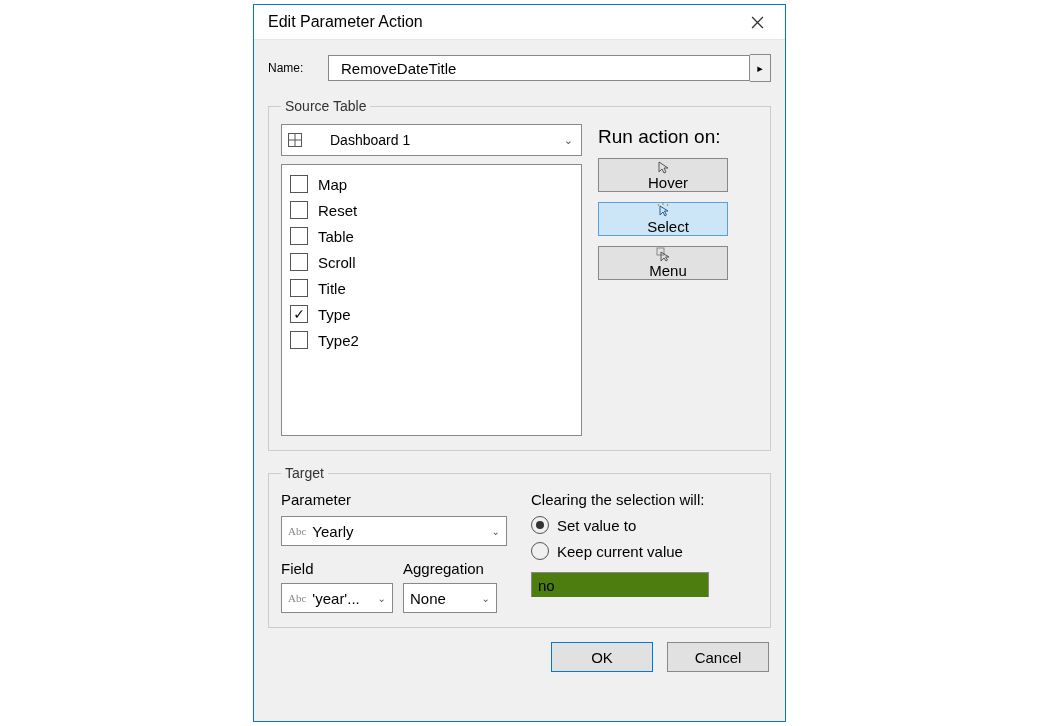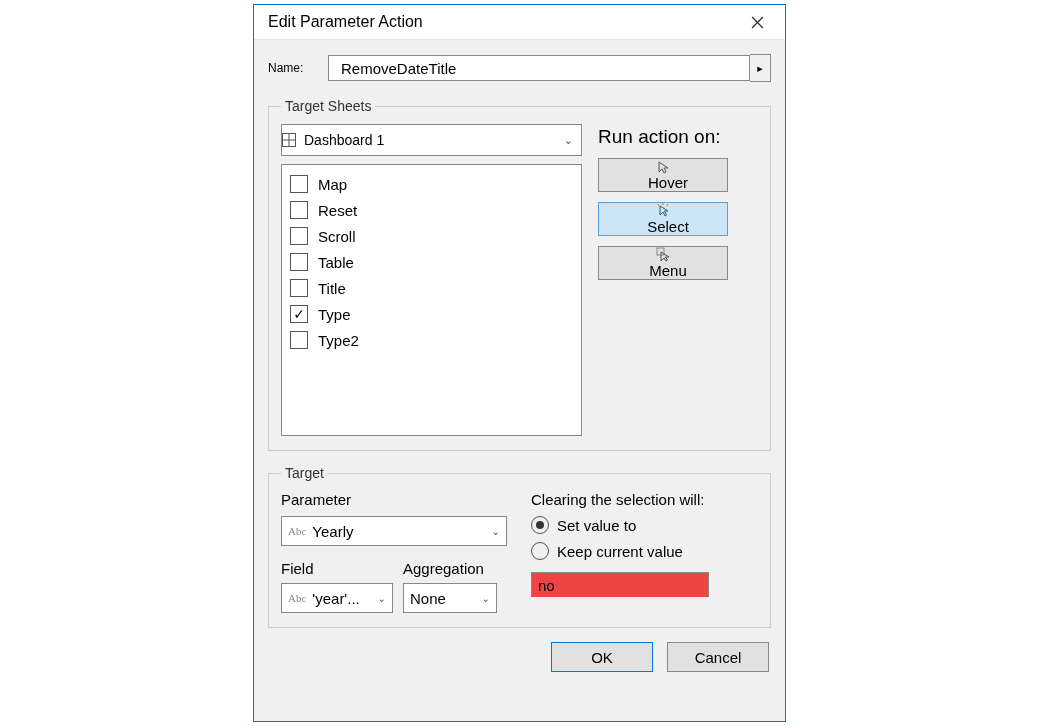--- a/index.html
+++ b/index.html
@@ -99,23 +99,24 @@
     flex: 1;
     display: flex;
     flex-direction: column;
   }
   .sheet-select {
     height: 30px;
     border: 1px solid #888;
     background: #fff;
     display: flex;
     align-items: center;
-    padding: 0 0;
+    padding: 0 6px;
     position: relative;
     margin-bottom: 8px;
+    gap: 20px;
   }
   .sheet-select .grid-icon {
     width: 14px;
     height: 14px;
     margin-right: 8px;
   }
   .sheet-select .caret {
     position: absolute;
     right: 8px;
     font-size: 11px;
@@ -245,21 +246,21 @@
     width: 8px;
     height: 8px;
     border-radius: 50%;
     background: #333;
   }
   .value-input {
     width: 164px;
     height: 24px;
     border: 1px solid #888;
     border-bottom: none;
-    background: #ef4444;
+    background: #4d7c0f;
     padding: 0 6px;
     font-size: 15px;
     font-family: inherit;
     margin-top: 4px;
   }
   .footer {
     display: flex;
     justify-content: flex-end;
     gap: 14px;
     padding: 4px 2px 0 0;
@@ -296,21 +297,21 @@
 
     <div class="name-row">
       <label>Name:</label>
       <input class="name-input" type="text" value="RemoveDateTitle" style="">
       <div class="name-arrow-btn">
         <span>▸</span>
       </div>
     </div>
 
     <fieldset class="group">
-      <legend>Target Sheets</legend>
+      <legend>Source Table</legend>
       <div class="source-row">
         <div class="source-left">
           <div class="sheet-select">
             <svg class="grid-icon" viewBox="0 0 14 14">
                 <rect x="0.5" y="0.5" width="13" height="13" fill="none" stroke="#555"></rect>
                 <line x1="7" y1="0.5" x2="7" y2="13.5" stroke="#555"></line>
                 <line x1="0.5" y1="7" x2="13.5" y2="7" stroke="#555"></line>
               </svg>
             <span>Dashboard 1</span>
             <span class="caret">⌄</span>
@@ -319,25 +320,25 @@
             <div class="sheet-item">
                 <span class="chk"></span>
                 <span>Map</span>
               </div>
             <div class="sheet-item">
                 <span class="chk"></span>
                 <span>Reset</span>
               </div>
             <div class="sheet-item">
                 <span class="chk"></span>
+                <span>Table</span>
+              </div>
+            <div class="sheet-item">
+                <span class="chk"></span>
                 <span>Scroll</span>
-              </div>
-            <div class="sheet-item">
-                <span class="chk"></span>
-                <span>Table</span>
               </div>
             <div class="sheet-item">
                 <span class="chk"></span>
                 <span>Title</span>
               </div>
             <div class="sheet-item">
                 <span class="chk">✓</span>
                 <span>Type</span>
               </div>
             <div class="sheet-item">

